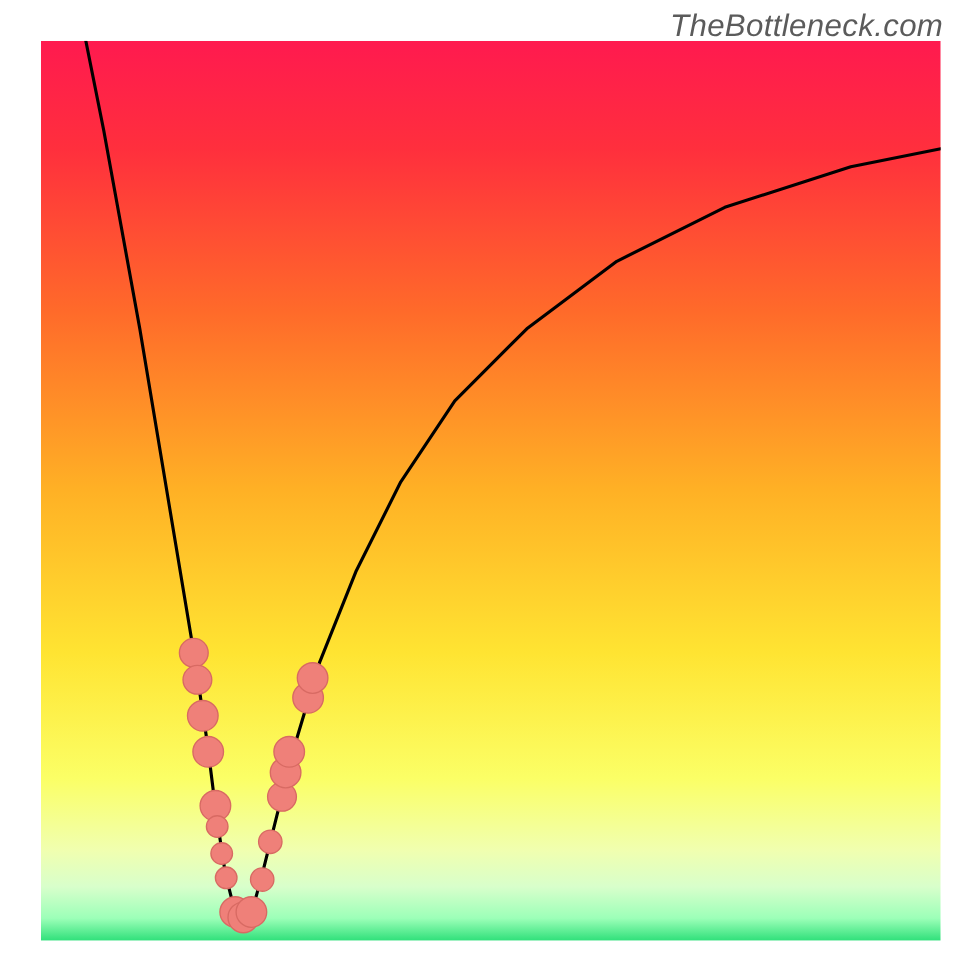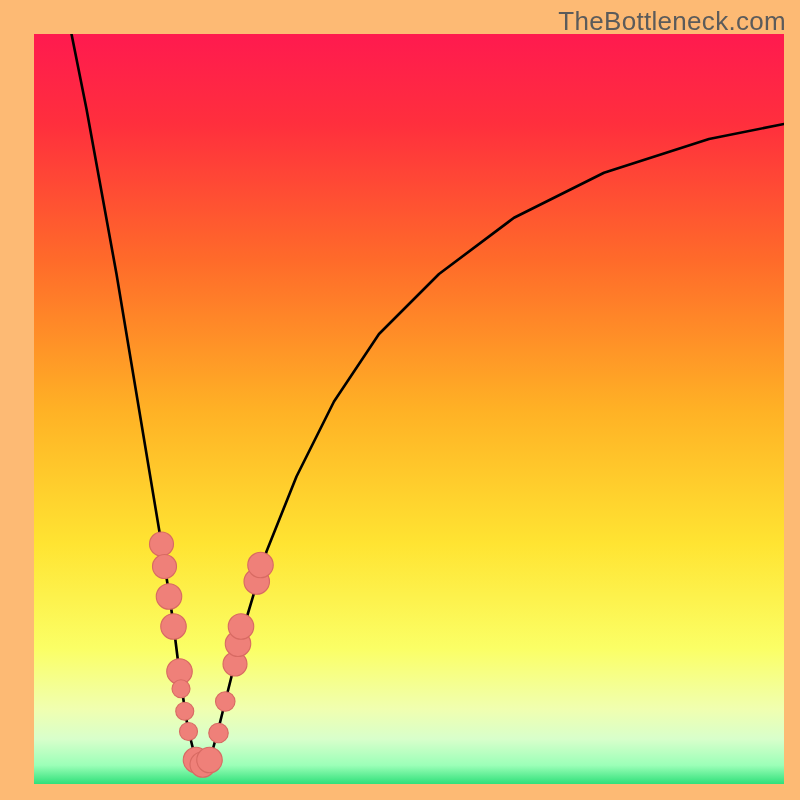--- a/index.html
+++ b/index.html
@@ -8,21 +8,22 @@
     width: 800px;
     height: 800px;
     overflow: hidden;
     background: #000;
     font-family: Arial, Helvetica, sans-serif;
   }
   .stage {
     position: relative;
     width: 800px;
     height: 800px;
-    background: #fdba74;
+    background: #ffffff;
+    font-style: italic;
   }
   .plot {
     position: absolute;
     left: 34px;
     top: 34px;
     width: 750px;
     height: 750px;
     overflow: hidden;
   }
   .grad {

